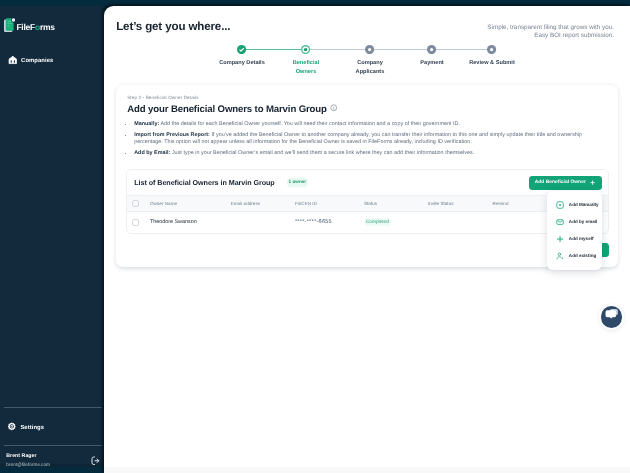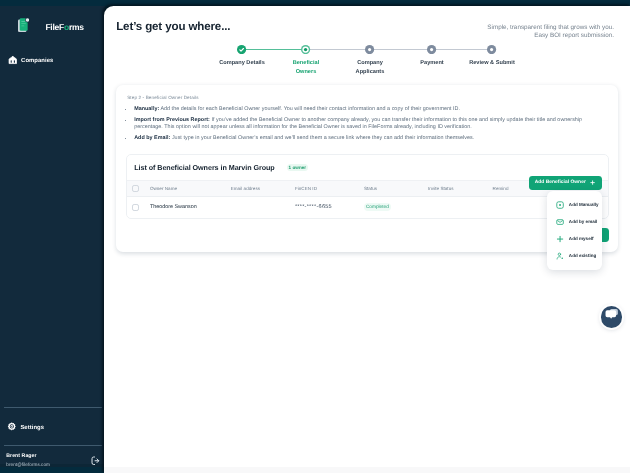--- a/index.html
+++ b/index.html
@@ -9,21 +9,21 @@
     background:#042b3d;
     color:#0f172a;
     -webkit-font-smoothing: antialiased;
     text-rendering: geometricPrecision;
   }
   .app { position:relative; width:630px; height:473px; }
 
   
   .sidebar { position:absolute; left:0; top:6.2px; width:105px; height:460.8px; background:#122a3c; }
   .sidebar-footer-band { position:absolute; left:0; bottom:0; width:105px; height:3px; background:#0d2636; }
-  .logo { display:flex; align-items:center; gap:16px; padding:12px 0 0 18px; }
+  .logo { display:flex; align-items:center; gap:1px; padding:12px 0 0 4px; }
   .logo-text { font-size:8.5px; font-weight:700; color:#fff; letter-spacing:-0.25px; line-height:1; margin-bottom:0px; }
   .logo-text .g { color:#18B07B; }
   .nav { margin-top:13px; }
   .nav-item { display:flex; align-items:center; gap:4px; padding:5px 0 5px 7.5px; color:#fff;
               font-size:5.9px; font-weight:700; letter-spacing:0.05px; }
   .sidebar-bottom { position:absolute; left:0; top:401px; width:106px; }
   .divider { height:1px; background:#3f5a6e; margin:0 4px 0 3.5px; }
   .settings-row { display:flex; align-items:center; gap:4px; padding:14px 0 11px 6.8px; color:#fff;
                   font-size:5.9px; font-weight:700; letter-spacing:0.05px; }
   .user { padding:7px 10px 0 6.3px; position:relative; height:35px; }
@@ -54,21 +54,21 @@
   .eyebrow { font-size:4.6px; color:#7c8b99; letter-spacing:0.12px; }
   .card-title { font-size:9.6px; font-weight:700; color:#15222f; margin-top:4px; letter-spacing:-0.12px;
                 display:flex; align-items:center; gap:2.7px; }
   .bullets { margin-top:6px; padding-left:7px; }
   .bullets li { font-size:5.4px; color:#5e6e7e; line-height:7.3px; margin-bottom:3.5px;
                 list-style:disc; letter-spacing:0.02px; }
   .bullets li b { color:#223447; font-weight:700; }
 
   
   .list-wrap { margin-top:11.7px; margin-left:-1.4px; width:calc(100% + 2.8px); border:1px solid #edf0f3; border-radius:5px; overflow:hidden; }
-  .list-head { display:flex; align-items:center; padding:7.9px 8px 8.1px 7.4px; gap:12px; }
+  .list-head { display:flex; padding:7.9px 8px 8.1px 7.4px; gap:12px; }
   .list-title { font-size:7.2px; font-weight:700; color:#15222f; letter-spacing:-0.06px; }
   .badge { font-size:4.6px; color:#1f9d6e; background:#e9f8f1; border-radius:4px; padding:0.95px 1.8px;
            font-weight:700; letter-spacing:0.05px; line-height:5px; }
   table { width:100%; border-collapse:collapse; }
   thead tr { background:#f8f9fb; border-top:1px solid #eff1f4; border-bottom:1px solid #eceff2; }
   th { font-size:4.55px; font-weight:400; color:#6d7c8b; text-align:left; padding:4.5px 0; letter-spacing:0.04px; }
   td { font-size:5.4px; color:#21303e; padding:6.9px 0; }
   .chk { width:6.4px; height:6.4px; border:0.7px solid #d2d8df; border-radius:2.1px; display:inline-block;
          vertical-align:middle; }
   .cell-pad { padding-left:5.7px; width:23.1px; }
@@ -206,20 +206,30 @@
           <div class="dot"><svg width="9.2" height="9.2" viewBox="0 0 16 16">
               <circle cx="8" cy="8" r="8" fill="#7e8b9e"></circle>
               <circle cx="8" cy="8" r="2.7" fill="#fff"></circle>
             </svg></div>
           <div class="lbl">Review &amp; Submit</div>
         </div>
       </div>
 
     <div class="card">
       <div class="eyebrow">Step 2 - Beneficial Owner Details</div>
+      <div class="card-title">
+        <span>Add your Beneficial Owners to Marvin Group</span>
+        <span>
+          <svg width="7.5" height="7.5" viewBox="0 0 16 16" fill="none" stroke="#7d8b99" stroke-width="1.45">
+            <circle cx="8" cy="8" r="6.3"></circle>
+              <path d="M8 7.4v3.8" stroke-linecap="round"></path>
+              <circle cx="8" cy="4.9" r=".55" fill="#7d8b99" stroke="none"></circle>
+          </svg>
+        </span>
+      </div>
       <ul class="bullets" id="bullets">
           <li><b>Manually:</b> Add the details for each Beneficial Owner yourself. You will need their contact information and a copy of their government ID.</li>
           <li><b>Import from Previous Report:</b> If you’ve added the Beneficial Owner to another company already, you can transfer their information to this one and simply update their title and ownership percentage. This option will not appear unless all information for the Beneficial Owner is saved in FileForms already, including ID verification.</li>
           <li><b>Add by Email:</b> Just type in your Beneficial Owner’s email and we’ll send them a secure link where they can add their information themselves.</li>
         </ul>
 
       <div class="list-wrap">
         <div class="list-head">
           <span class="list-title">List of Beneficial Owners in Marvin Group</span>
           <span class="badge">1 owner</span>

